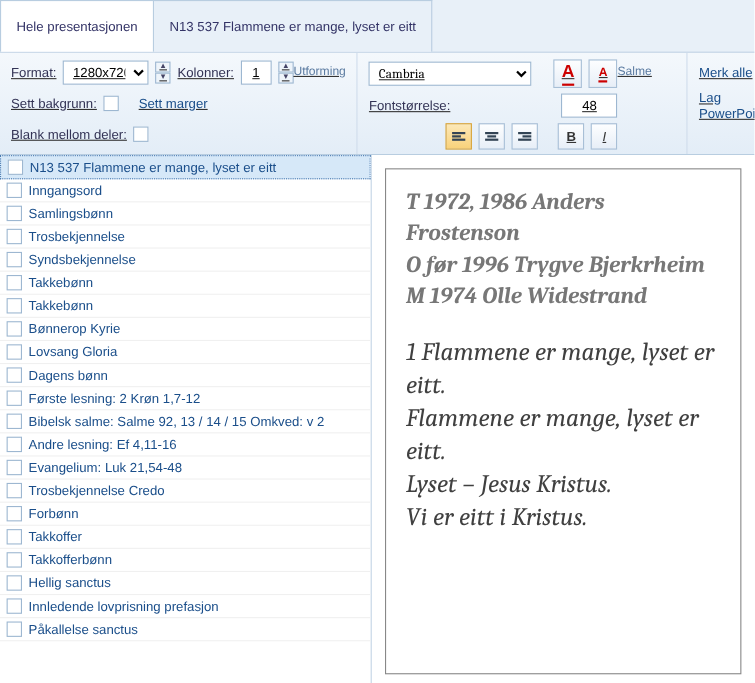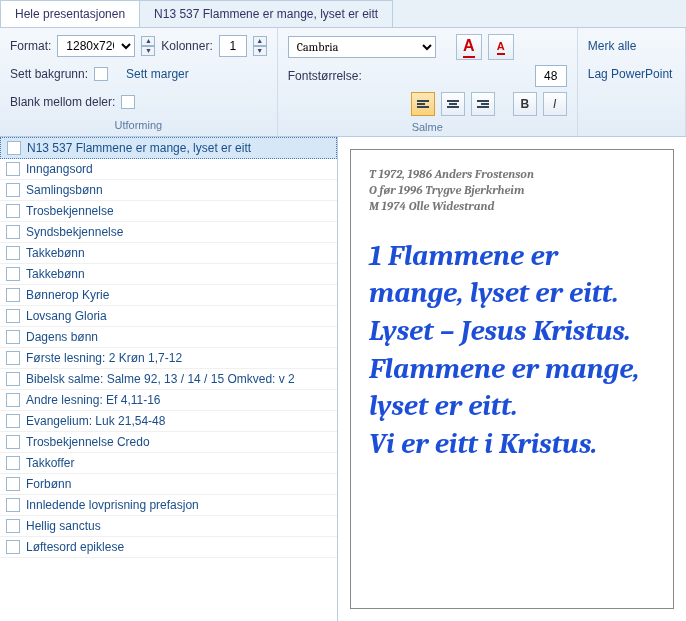--- a/index.html
+++ b/index.html
@@ -1,24 +1,24 @@
 <!DOCTYPE html>
 <html><head>
 <meta charset="utf-8">
 <style>
 * { box-sizing: border-box; margin: 0; padding: 0; }
 body { font-family: "Segoe UI", Tahoma, sans-serif; font-size: 12px; color: #333; background: #fff; width: 686px; height: 621px; overflow: hidden; }
 
 .tabs { display: flex; background: #e8f0f8; border-bottom: 1px solid #b8cde0; }
-.tab { padding: 6px 14px; border: 1px solid #b8cde0; border-bottom: none; background: #fff; color: #336; cursor: pointer; }
+.tab { padding: 16px 14px; border: 1px solid #b8cde0; border-bottom: none; background: #fff; color: #336; cursor: pointer; }
 .tab.inactive { background: #e8f0f8; }
 .tab + .tab { border-left: none; }
 
 .ribbon { display: flex; background: linear-gradient(#f4f8fc, #e3edf7); border-bottom: 1px solid #b8cde0; }
-.ribbon-group { padding: 6px 10px 2px 10px; border-right: 1px solid #cfdceb; display: flex; flex-direction: column; }
+.ribbon-group { padding: 6px 10px 2px 10px; border-right: 1px solid #cfdceb; display: flex; flex-direction: row; text-decoration: underline; }
 .ribbon-rows { display: flex; flex-direction: column; gap: 4px; }
 .row { display: flex; align-items: center; gap: 6px; min-height: 24px; }
 .label { color: #335; }
 .group-title { text-align: center; color: #5a7aa0; font-size: 11px; padding: 3px 0 1px 0; margin-top: 2px; }
 
 select, input.num { border: 1px solid #9db7d1; background: #fff; font-size: 12px; padding: 2px 4px; height: 22px; }
 select.fmt { width: 78px; }
 input.num { width: 28px; text-align: center; }
 .spinbtns { display:inline-flex; flex-direction:column; }
 .spinbtns span { width:14px; height:10px; border:1px solid #9db7d1; background:#eef4fa; font-size:7px; line-height:8px; text-align:center; cursor:pointer; color:#446; }
@@ -35,22 +35,22 @@
 .link { color: #1a4e8a; cursor: pointer; }
 
 .main { display: flex; height: calc(621px - 120px); }
 .side { width: 338px; border-right: 1px solid #b8cde0; overflow-y: auto; }
 .side-item { display: flex; align-items: center; gap: 6px; padding: 3px 6px; color: #1a4e8a; border-bottom: 1px solid #f0f0f0; cursor: pointer; }
 .side-item.sel { background: #d6e8f8; border: 1px dotted #4a7ab0; }
 .side-item input[type=checkbox] { flex-shrink: 0; }
 
 .preview-wrap { flex: 1; padding: 12px; background: #fff; overflow: auto; }
 .preview { border: 1px solid #888; padding: 16px 18px; font-family: Cambria, Georgia, serif; min-height: 460px; }
-.credits { font-style: italic; font-weight: bold; color: #777; font-size: 12px; line-height: 1.35; margin-bottom: 22px; }
-.verse { font-style: italic; font-weight: bold; color: #1d4ed8; font-size: 29px; line-height: 1.3; }
+.credits { font-style: italic; font-weight: bold; color: #777; font-size: 21px; line-height: 1.35; margin-bottom: 22px; }
+.verse { font-style: italic; font-weight: normal; color: #404040; font-size: 23px; line-height: 1.3; }
 
 .alnbars { display:inline-flex; flex-direction:column; gap:1px; }
 .alnbars i { display:block; width:12px; height:2px; background:#345; }
 .alnbars.left i:nth-child(2){width:8px}
 .alnbars.center i:nth-child(2){width:8px;margin:0 auto}
 .alnbars.right i:nth-child(2){width:8px;margin-left:auto}
 
 ::-webkit-scrollbar { width: 16px; background:#eef2f7; }
 ::-webkit-scrollbar-thumb { background:#cfdceb; border:1px solid #a8bfd6; }
 </style>
@@ -101,21 +101,21 @@
         <span class="iconbtn tall">
             <span class="red ul" style="font-size:16px">A</span>
           </span>
         <span class="iconbtn tall">
             <span class="red ul" style="font-size:11px">A</span>
           </span>
       </div>
       <div class="row">
         <span class="label">Fontstørrelse:</span>
         <span style="flex:1"></span>
-        <input class="num" style="width: 32px;" value="48">
+        <input class="num" style="width: 51px;" value="48">
       </div>
       <div class="row">
         <span style="flex:1"></span>
         <span class="iconbtn active">
             <span class="alnbars left">
               <i></i>
               <i></i>
               <i></i>
             </span>
           </span>
@@ -216,47 +216,51 @@
       <div class="side-item">
         <input type="checkbox" style="">
         <span>Evangelium: Luk 21,54-48</span>
       </div>
       <div class="side-item">
         <input type="checkbox" style="">
         <span>Trosbekjennelse Credo</span>
       </div>
       <div class="side-item">
         <input type="checkbox" style="">
+        <span>Forbønn</span>
+      </div>
+      <div class="side-item">
+        <input type="checkbox" style="">
         <span>Takkoffer</span>
       </div>
       <div class="side-item">
         <input type="checkbox" style="">
-        <span>Forbønn</span>
+        <span>Takkofferbønn</span>
+      </div>
+      <div class="side-item">
+        <input type="checkbox" style="">
+        <span>Hellig sanctus</span>
       </div>
       <div class="side-item">
         <input type="checkbox" style="">
         <span>Innledende lovprisning prefasjon</span>
       </div>
       <div class="side-item">
         <input type="checkbox" style="">
-        <span>Hellig sanctus</span>
-      </div>
-      <div class="side-item">
-        <input type="checkbox" style="">
-        <span>Løftesord epiklese</span>
+        <span>Påkallelse sanctus</span>
       </div>
     </div>
   <div class="preview-wrap">
     <div class="preview">
       <div class="credits">
         <div>T  1972, 1986 Anders Frostenson</div>
         <div>O  før 1996 Trygve Bjerkrheim</div>
         <div>M  1974 Olle Widestrand</div>
       </div>
       <div class="verse">
         <div>1 Flammene er mange, lyset er eitt.</div>
+        <div>Flammene er mange, lyset er eitt.</div>
         <div>Lyset – Jesus Kristus.</div>
-        <div>Flammene er mange, lyset er eitt.</div>
         <div>Vi er eitt i Kristus.</div>
       </div>
     </div>
   </div>
 </div>
 
 </body></html>

